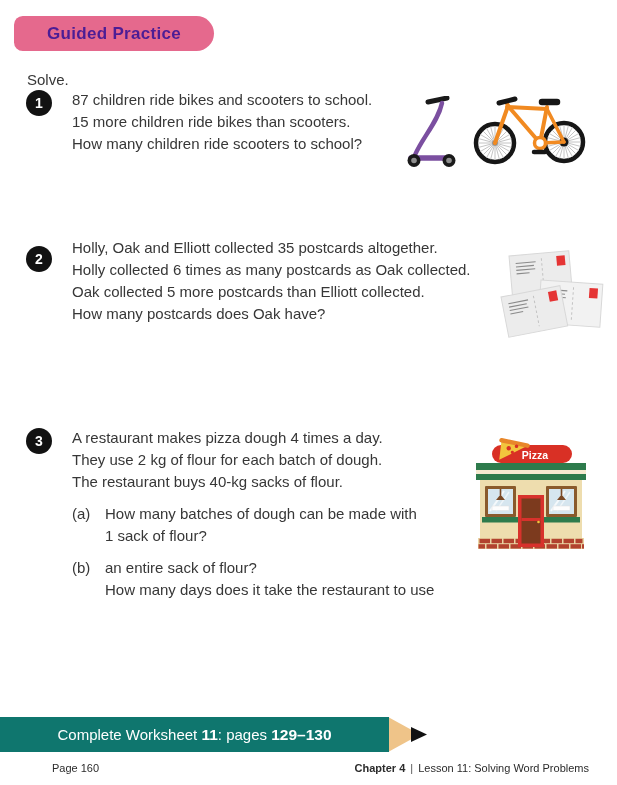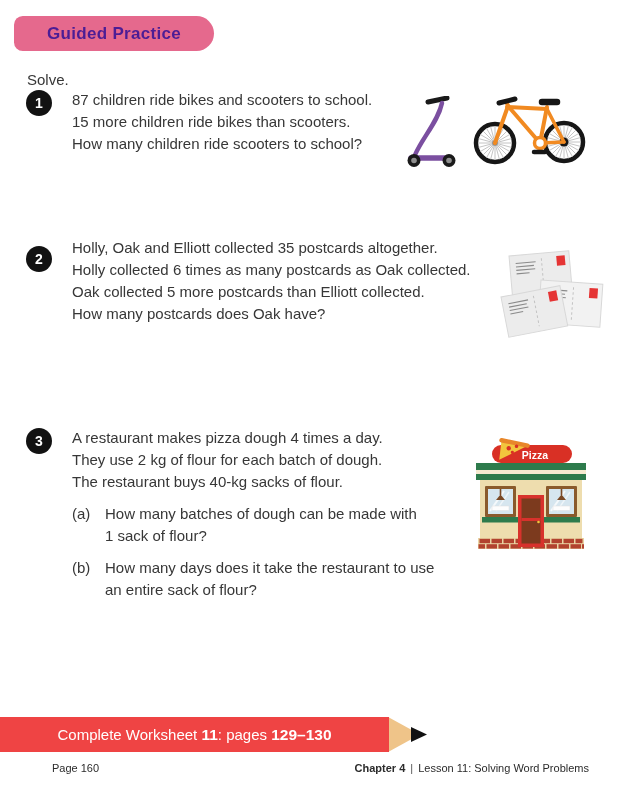--- a/index.html
+++ b/index.html
@@ -23,21 +23,21 @@
     background: #121212; color: #ffffff; font-weight: bold; font-size: 14px;
     display: flex; align-items: center; justify-content: center;
   }
   .ptext { position: absolute; left: 72px; font-size: 15px; line-height: 22px; }
   .subq { display: flex; margin-top: 10px; }
   .subq .lbl { width: 33px; flex: 0 0 33px; }
   .illus { position: absolute; }
   
   .banner-bar {
     position: absolute; left: 0; top: 717px; width: 389px; height: 35px;
-    background: #ef4444; display: flex; align-items: center; justify-content: center;
+    background: #0f766e; display: flex; align-items: center; justify-content: center;
   }
   .banner-bar .txt { color: #ffffff; font-size: 15px; white-space: pre; }
   .banner-bar .strong { font-weight: bold; font-size: 15.5px; }
   .pencil-tip { position: absolute; left: 389px; top: 717px; }
   
   .footer {
     position: absolute; left: 27px; right: 28px; top: 762px;
     display: flex; justify-content: space-between; align-items: baseline;
     font-size: 11px; color: #2b2b2b; padding-left: 25px;
   }
@@ -168,22 +168,22 @@
     <div class="subq">
       <div class="lbl">(a)</div>
       <div>
         <div>How many batches of dough can be made with</div>
         <div>1 sack of flour?</div>
       </div>
     </div>
     <div class="subq">
       <div class="lbl">(b)</div>
       <div>
+        <div>an entire sack of flour?</div>
         <div>How many days does it take the restaurant to use</div>
-        <div>an entire sack of flour?</div>
       </div>
     </div>
   </div>
 
   <svg class="illus" style="left:476px; top:436px" width="110" height="115" viewBox="0 0 110 115">
     <rect x="16" y="9" width="80" height="18" rx="9" fill="#d93025"></rect>
     <text x="59" y="22.5" text-anchor="middle" font-size="10.5" font-weight="bold" fill="#ffffff" font-family="Liberation Sans, sans-serif">Pizza</text>
     <g transform="rotate(-8 35 14)">
       <polygon points="22,22 27,3 52,12" fill="#f2c53d"></polygon>
       <line x1="27" y1="3" x2="52" y2="12" stroke="#e8872a" stroke-width="4.5" stroke-linecap="round"></line>

